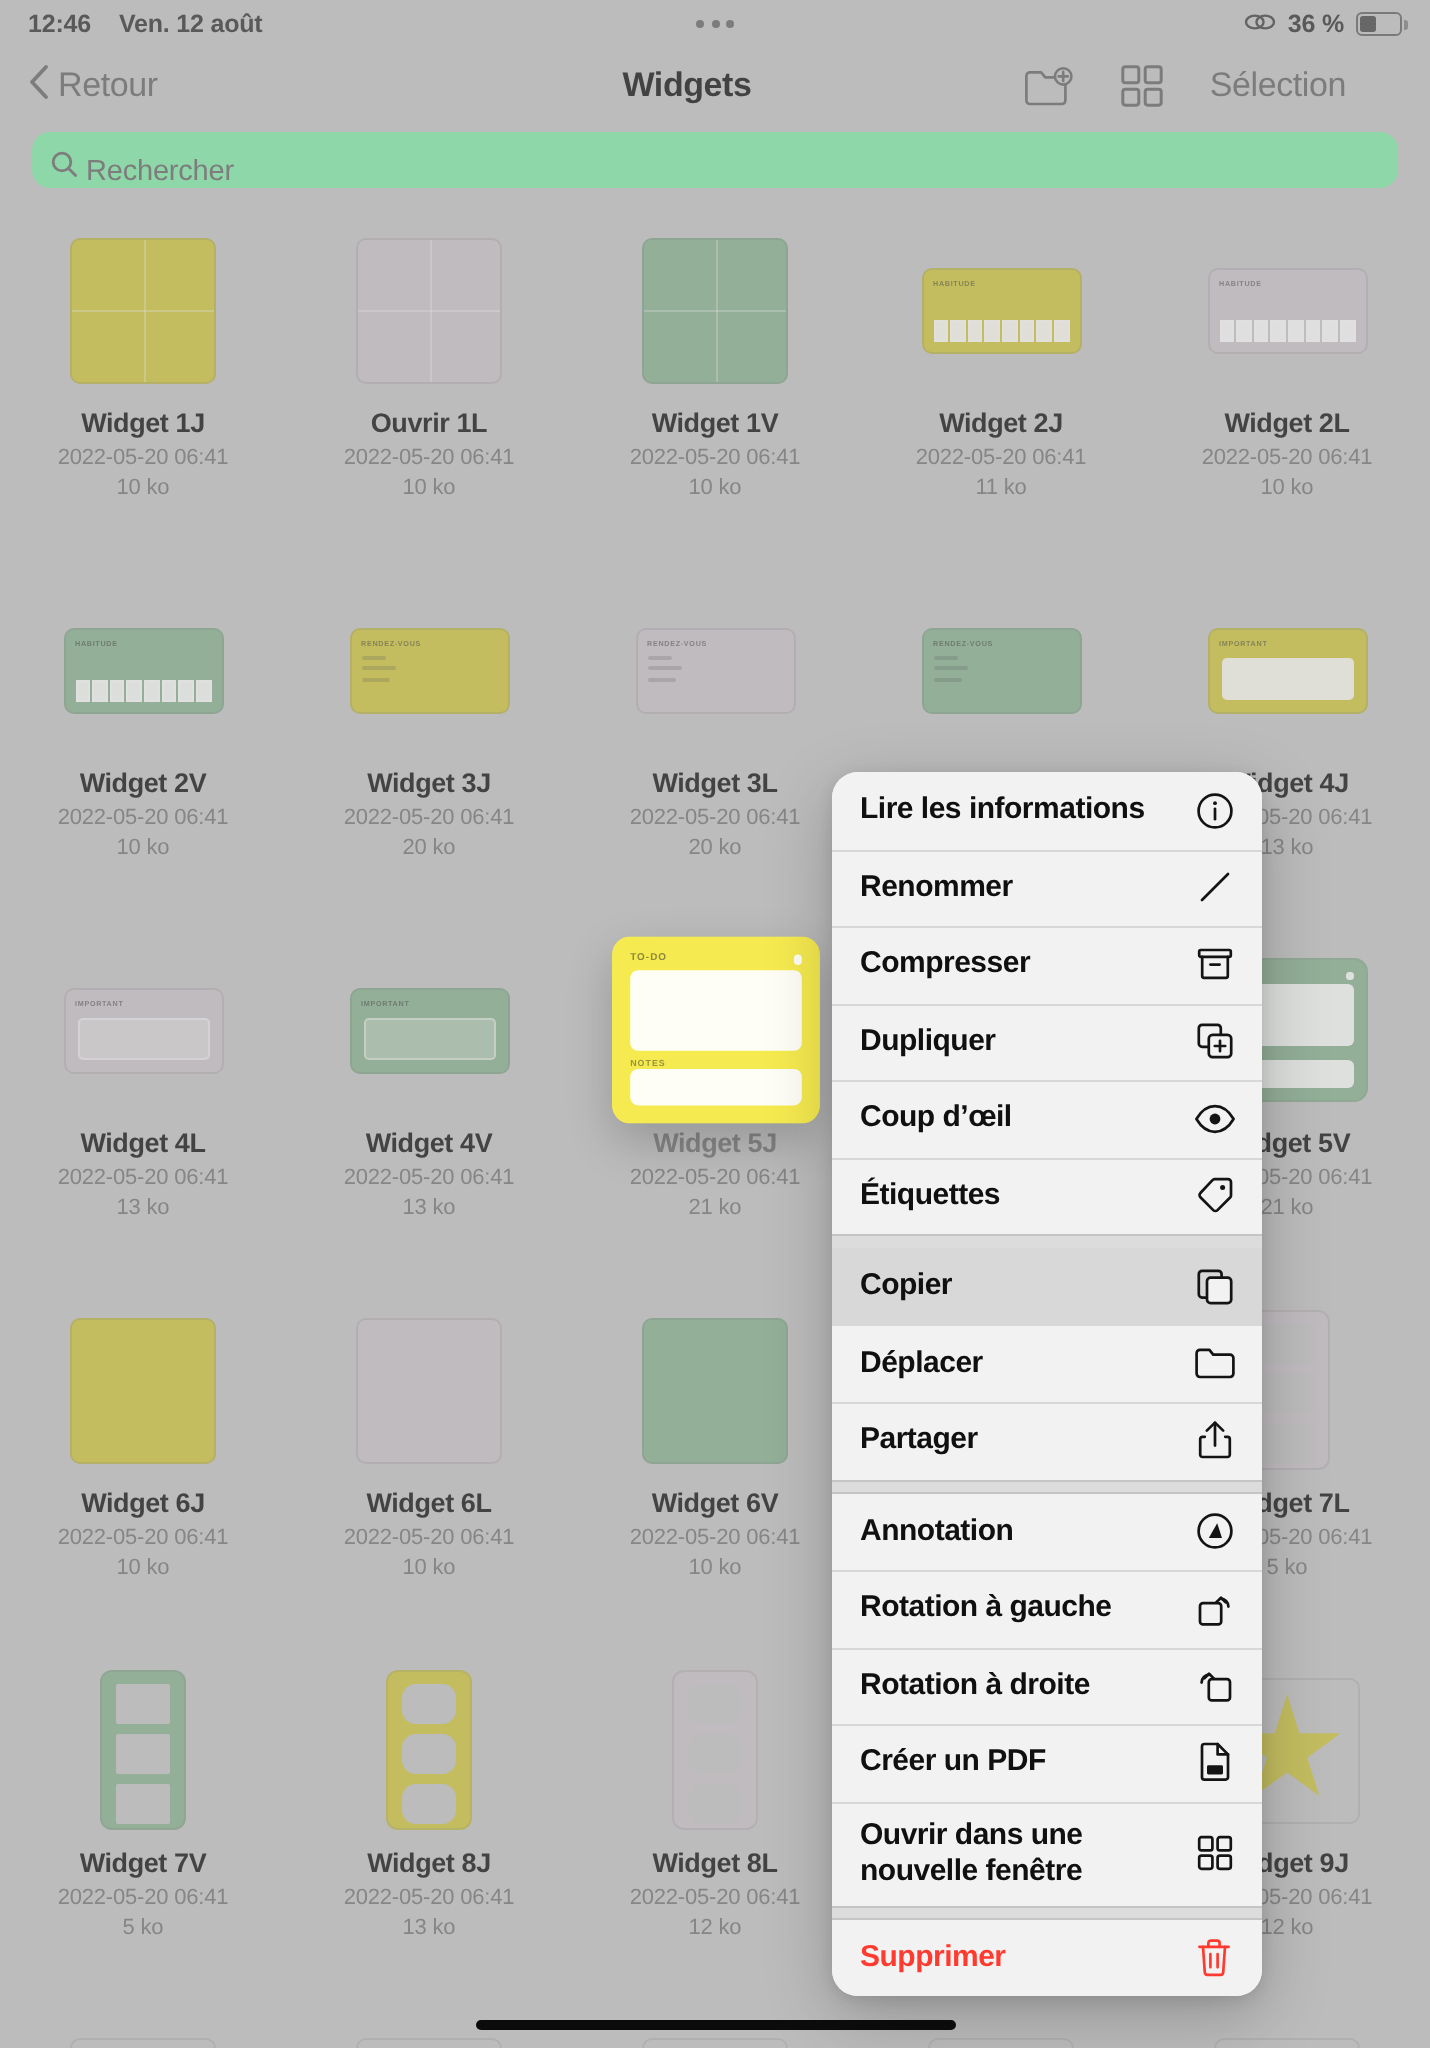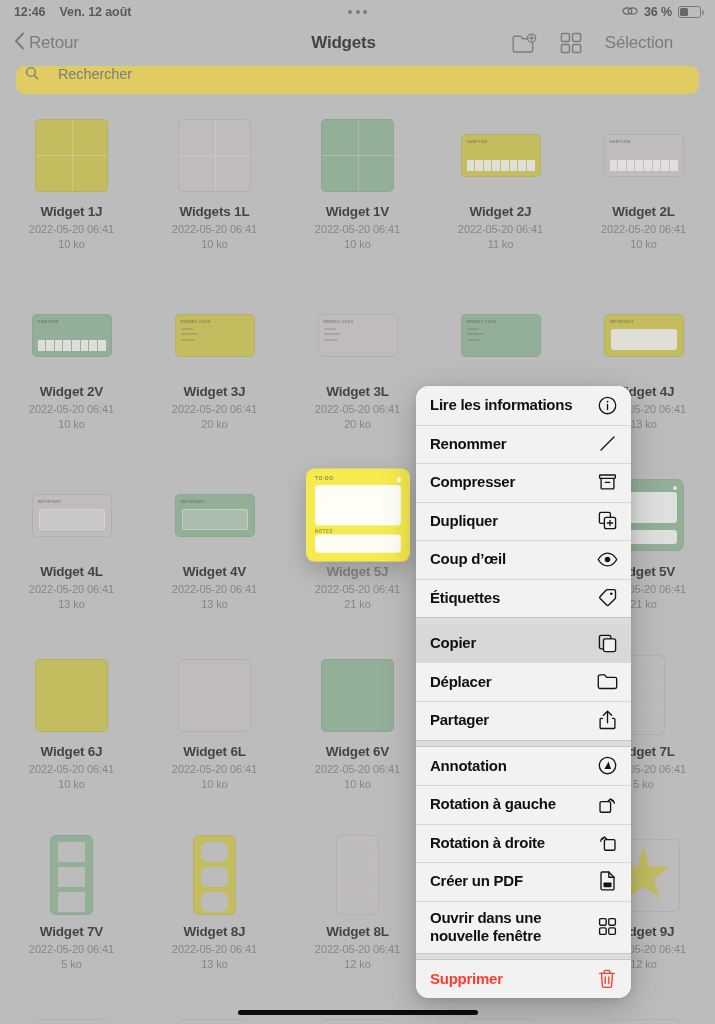--- a/index.html
+++ b/index.html
@@ -55,22 +55,22 @@
     font-size: 17px; font-weight: 700; color: #1a1a1a; letter-spacing: -0.2px;
     pointer-events: none;
   }
   .nav-right { margin-left: auto; display: flex; align-items: center; gap: 23px; z-index: 2;}
   .nav-select { font-size: 17px; color: #6e6e6e; letter-spacing: -0.2px; cursor: pointer; }
   .icon-btn { cursor: pointer; display: flex; align-items: center; justify-content: center; }
 
   
   .searchwrap { position: absolute; top: 66px; left: 0; width: 715px; padding: 0 16px; }
   .searchbar {
-    height: 28px; background: #fde047; border-radius: 9px;
-    display: flex; align-items: flex-start; gap: 19px; padding: 0 9px;
+    height: 28px; background: #86efac; border-radius: 9px;
+    display: flex; align-items: flex-end; gap: 4px; padding: 0 9px;
   }
   .search-ph { font-size: 14.5px; color: #6f6f6f; letter-spacing: -0.1px; }
 
   
   .grid {
     position: absolute; top: 104px; left: 0; width: 715px; height: 920px;
     padding: 0 0;
     display: grid;
     grid-template-columns: repeat(5, 1fr);
     grid-auto-rows: 180px;
@@ -279,21 +279,21 @@
      </div>
       </div>
       <div class="cell">
         <div class="thumb-box">
           <div class="sq" style="background:#cfc7cd">
                 <span class="gl-v"></span>
             <span class="gl-h"></span>
           </div>
         </div>
      <div class="meta">
-       <div class="fname">Widgets 1L</div>
+       <div class="fname">Ouvrir 1L</div>
        <div class="fdate">2022-05-20 06:41</div>
        <div class="fsize">10 ko</div>
      </div>
       </div>
       <div class="cell">
         <div class="thumb-box">
           <div class="sq" style="background:#8fb795">
                 <span class="gl-v"></span>
             <span class="gl-h"></span>
           </div>

